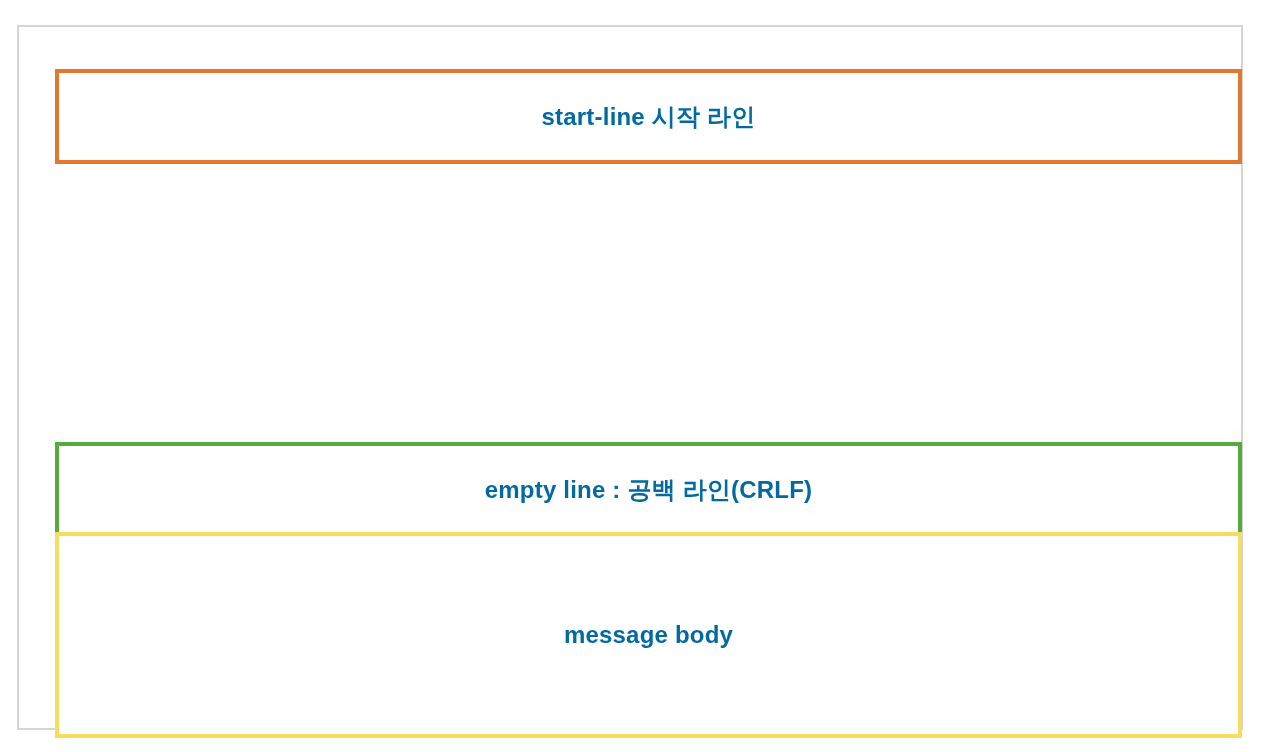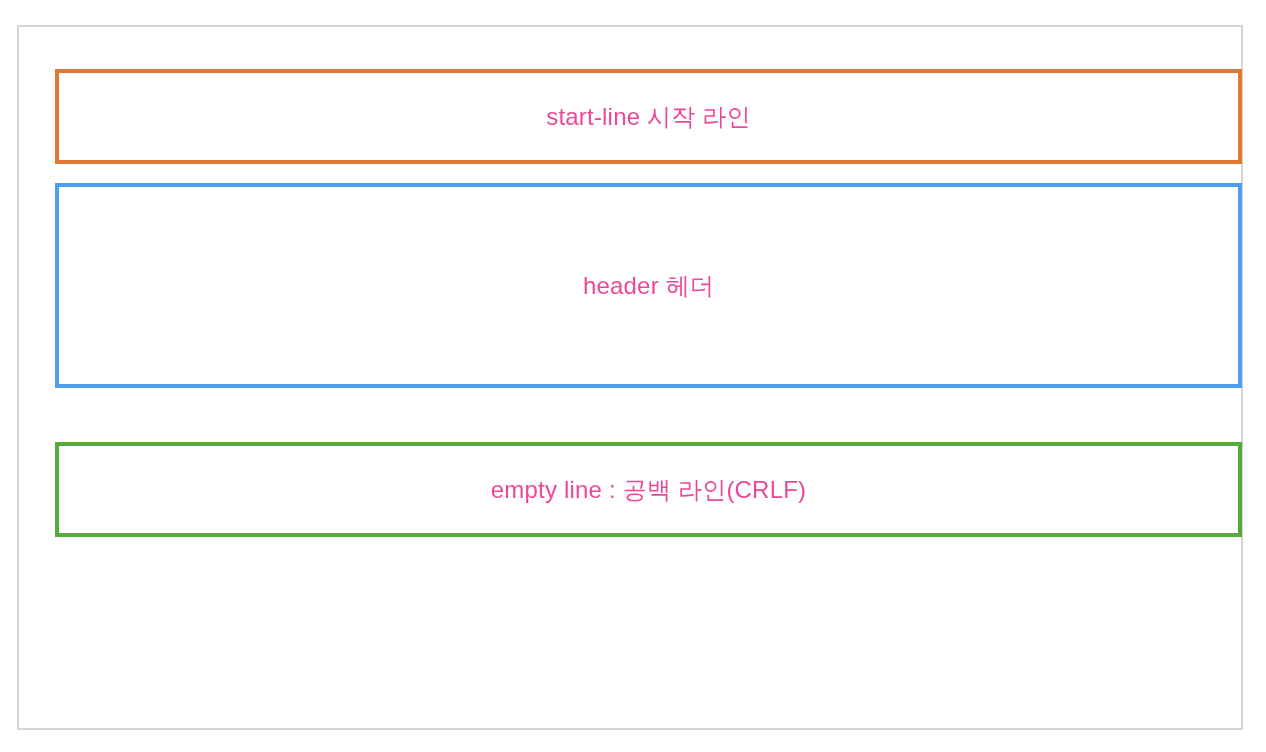--- a/index.html
+++ b/index.html
@@ -31,43 +31,43 @@
     width: 1179px; 
     border: 4px solid #000;
     background: #ffffff;
     display: flex;
     align-items: center;
     justify-content: center;
     box-sizing: content-box;
   }
   .msg-box .label {
     font-size: 24px;
-    font-weight: 400;
-    color: #ec4899;
+    font-weight: 700;
+    color: #0369a1;
     letter-spacing: 0.2px;
     text-align: left;
   }
   .box-start-line   { top: 42px;  height: 87px;  }
   .box-header       { top: 156px; height: 197px; }
   .box-empty-line   { top: 388px; height: 87px; margin-top: 27px;  }
   .box-message-body { top: 505px; height: 198px; }
 </style>
 </head>
 <body>
 
 <div class="page">
   <div class="outer-frame">
 
     <div class="msg-box box-start-line" style="border-color: rgb(226, 119, 45);">
       <span class="label">start-line 시작 라인</span>
     </div>
 
-    <div class="msg-box box-header" style="border-color: rgb(77, 157, 240);">
-      <span class="label">header 헤더</span>
-    </div>
 
     <div class="msg-box box-empty-line" style="border-color: rgb(85, 171, 60);">
       <span class="label">empty line : 공백 라인(CRLF)</span>
     </div>
 
+    <div class="msg-box box-message-body" style="border-color: rgb(248, 220, 95);">
+      <span class="label">message body</span>
+    </div>
 
   </div>
 </div>
 
 </body></html>

